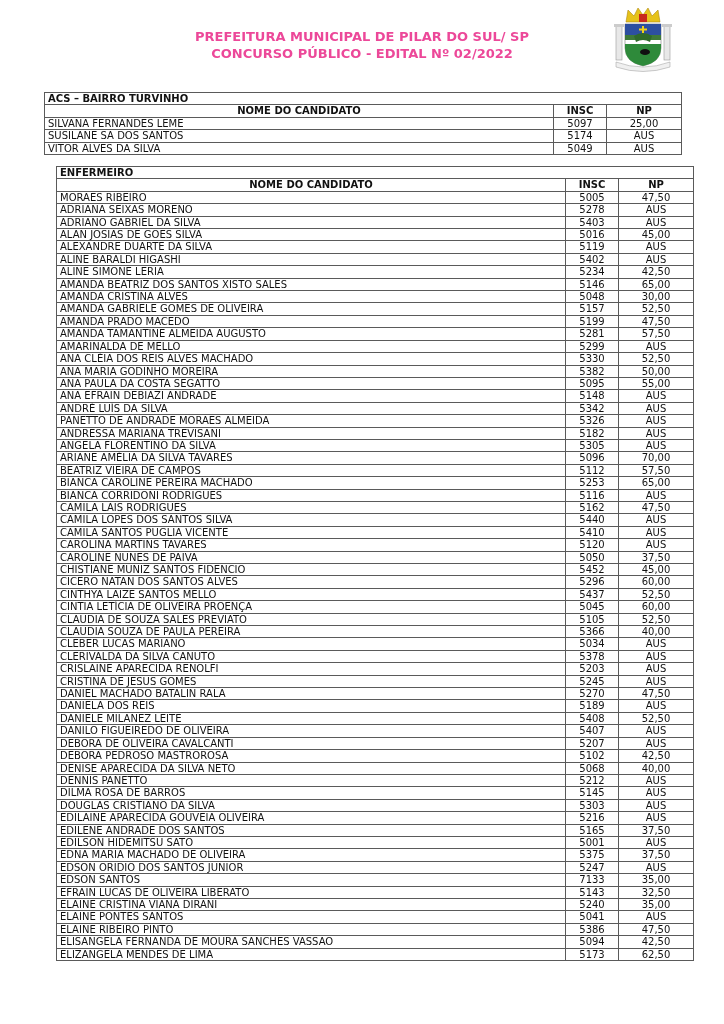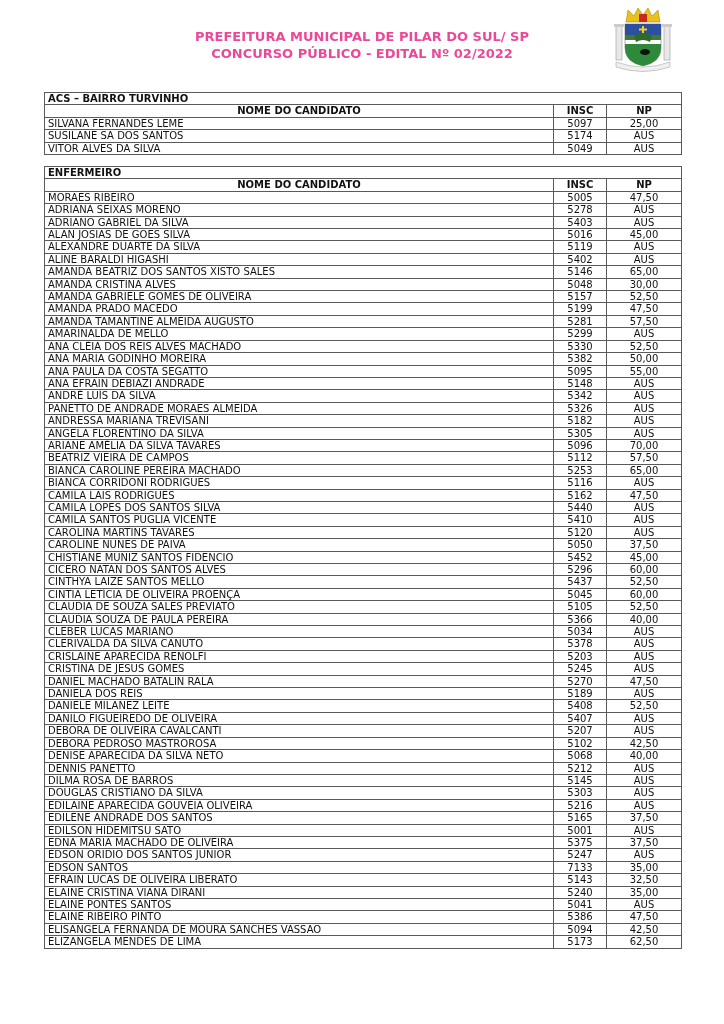--- a/index.html
+++ b/index.html
@@ -11,21 +11,21 @@
   .crest { position: absolute; left: 612px; top: 6px; width: 62px; height: 66px; }
   table.tbl { position: absolute; left: 44px; width: 637px; border-collapse: collapse; table-layout: fixed; font-family: "DejaVu Sans", sans-serif; font-size: 10px; }
   table.tbl td { border: 1px solid #5a5a5a; height: 11.4px; padding: 0 3px; line-height: 11.4px; white-space: nowrap; overflow: hidden; }
   table.tbl col.c1 { width: 509px; }
   table.tbl col.c2 { width: 53px; }
   table.tbl col.c3 { width: 75px; }
   td.sect { font-weight: bold; text-align: left; }
   td.hd { font-weight: bold; text-align: center; }
   td.num { text-align: center; }
   #t1 { top: 92px; }
-  #t2 { top: 166px; }
+  #t2 { top: 166px; margin-left: 12px; }
 </style>
 </head>
 <body>
 
 <div class="header">
   <div class="title l1">PREFEITURA MUNICIPAL DE PILAR DO SUL/ SP</div>
   <div class="title l2">CONCURSO PÚBLICO - EDITAL Nº 02/2022</div>
   <svg class="crest" viewBox="0 0 62 66">
 
     <path d="M14 16 L16 4 L22 10 L26 2 L31 9 L36 2 L40 10 L46 4 L48 16 Z" fill="#e6c21a" stroke="#b08a10" stroke-width="0.6"></path>
@@ -124,20 +124,25 @@
         <td>ALEXANDRE DUARTE DA SILVA</td>
         <td class="num">5119</td>
         <td class="num">AUS</td>
       </tr>
       <tr>
         <td>ALINE BARALDI HIGASHI</td>
         <td class="num">5402</td>
         <td class="num">AUS</td>
       </tr>
       <tr>
+        <td>ALINE SIMONE LERIA</td>
+        <td class="num">5234</td>
+        <td class="num">42,50</td>
+      </tr>
+      <tr>
         <td>AMANDA BEATRIZ DOS SANTOS XISTO SALES</td>
         <td class="num">5146</td>
         <td class="num">65,00</td>
       </tr>
       <tr>
         <td>AMANDA CRISTINA ALVES</td>
         <td class="num">5048</td>
         <td class="num">30,00</td>
       </tr>
       <tr>

